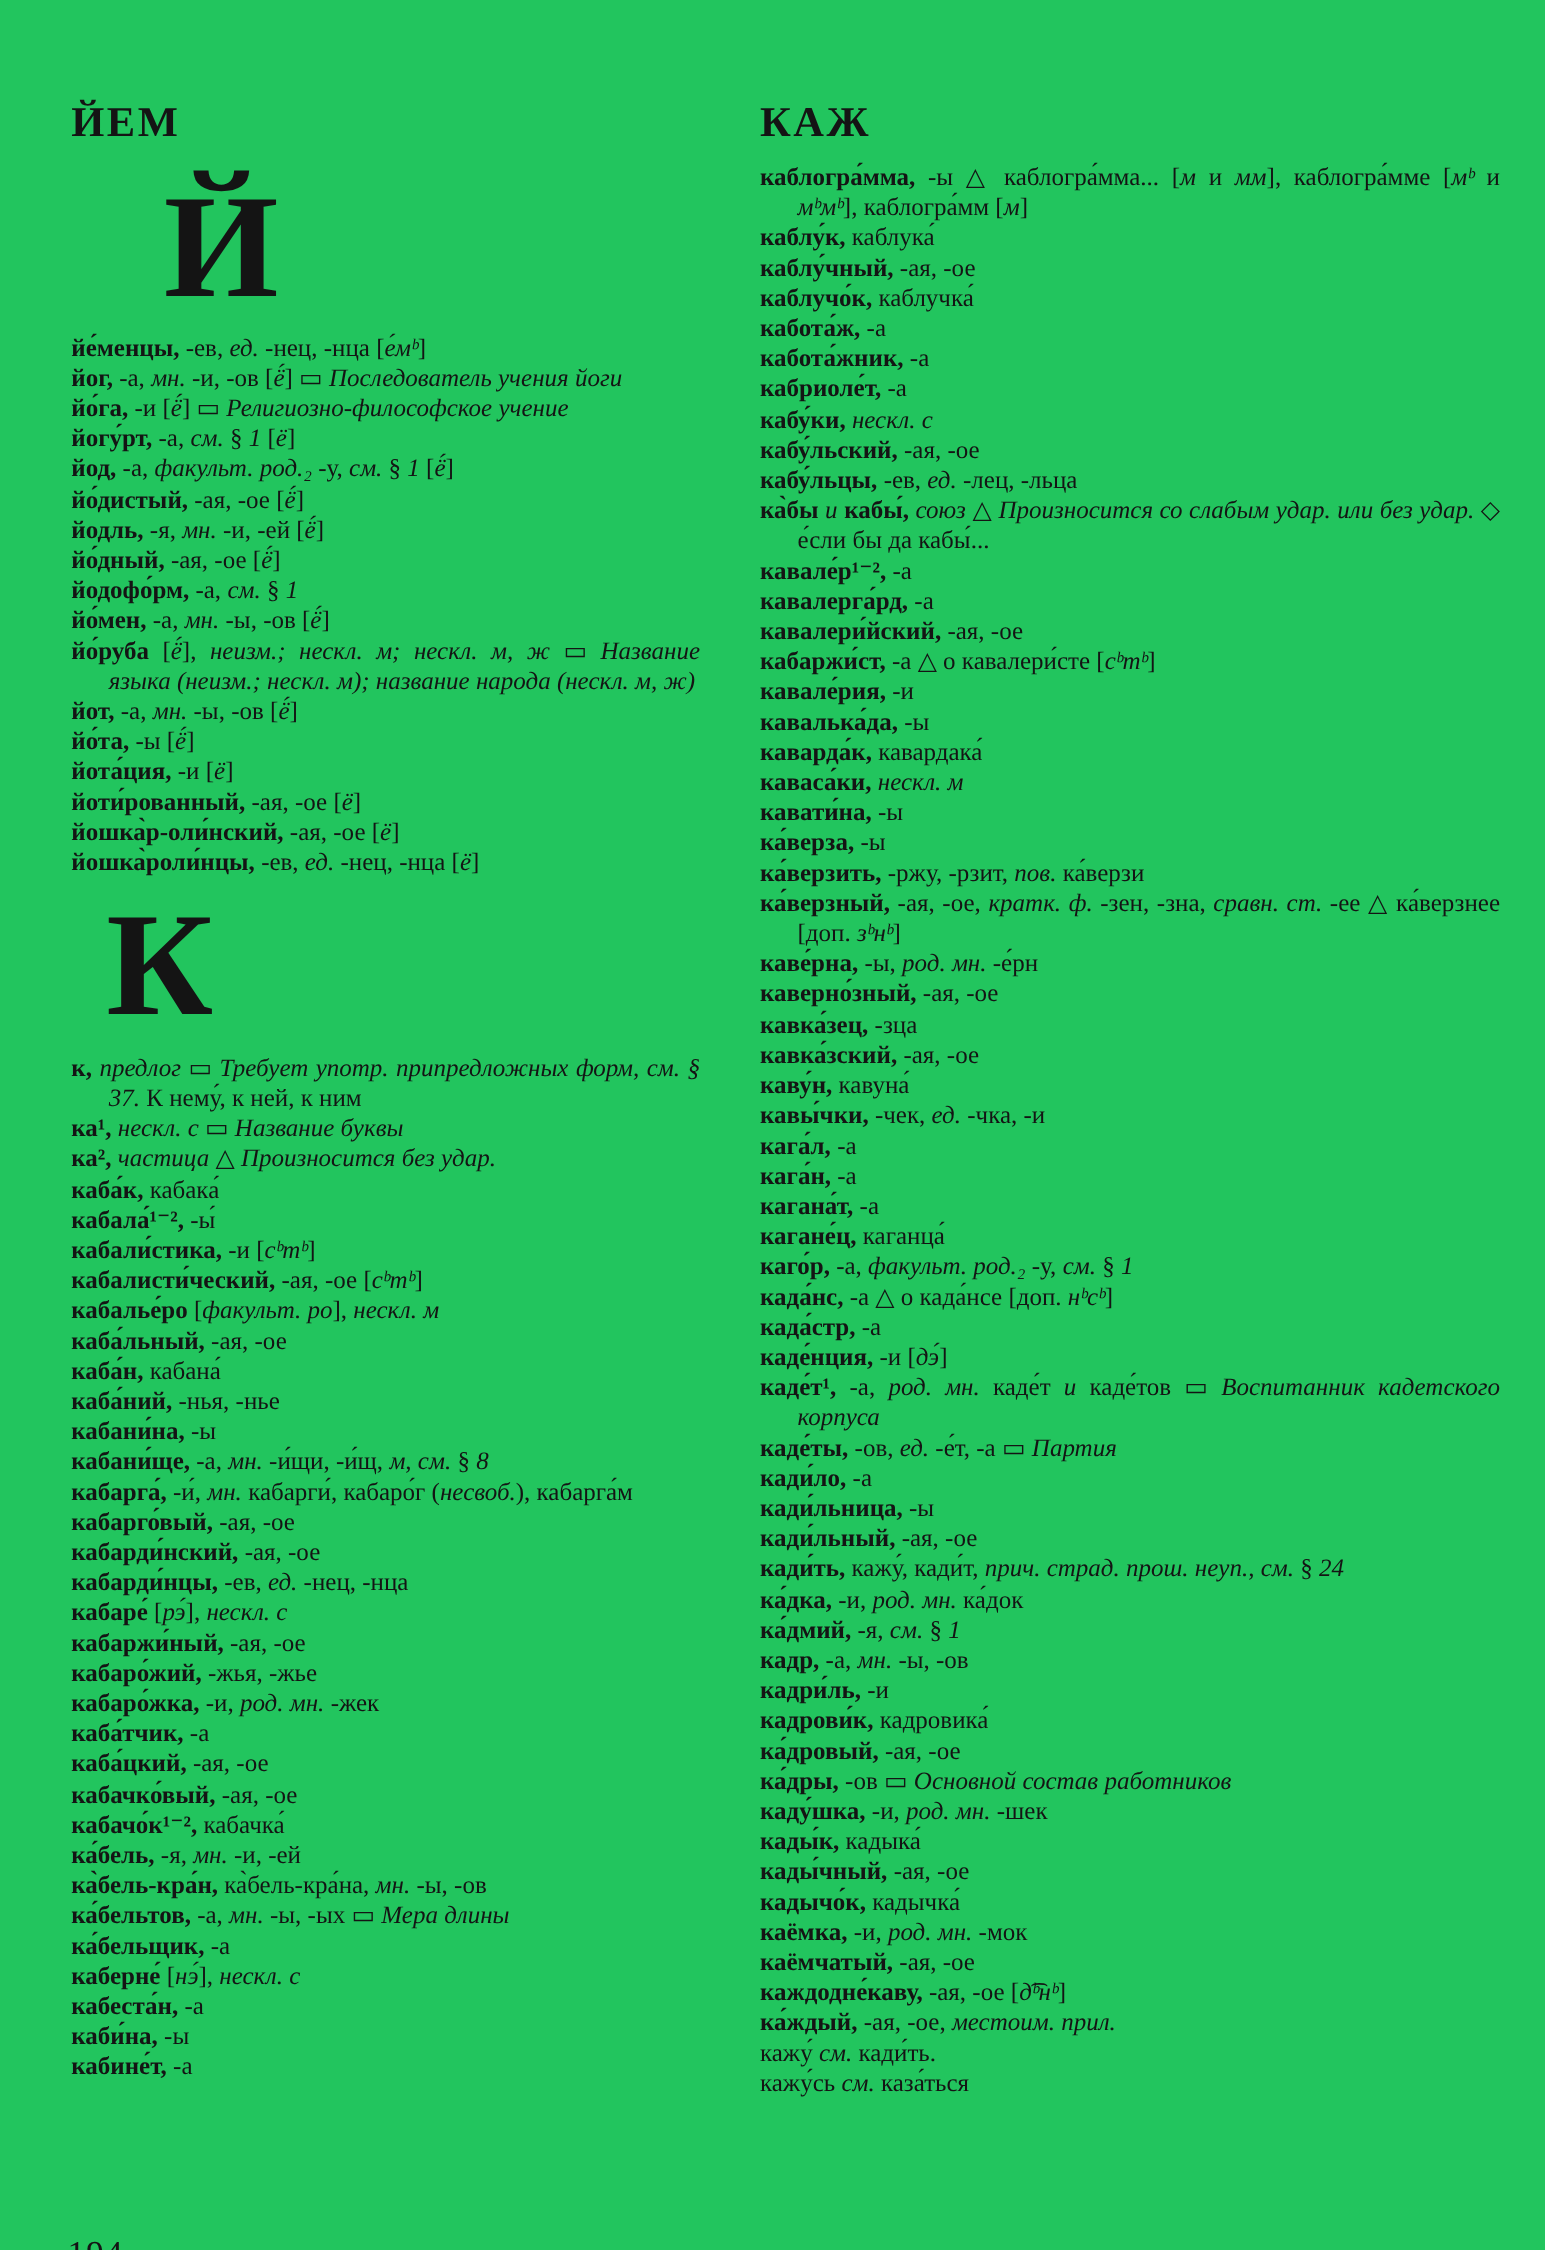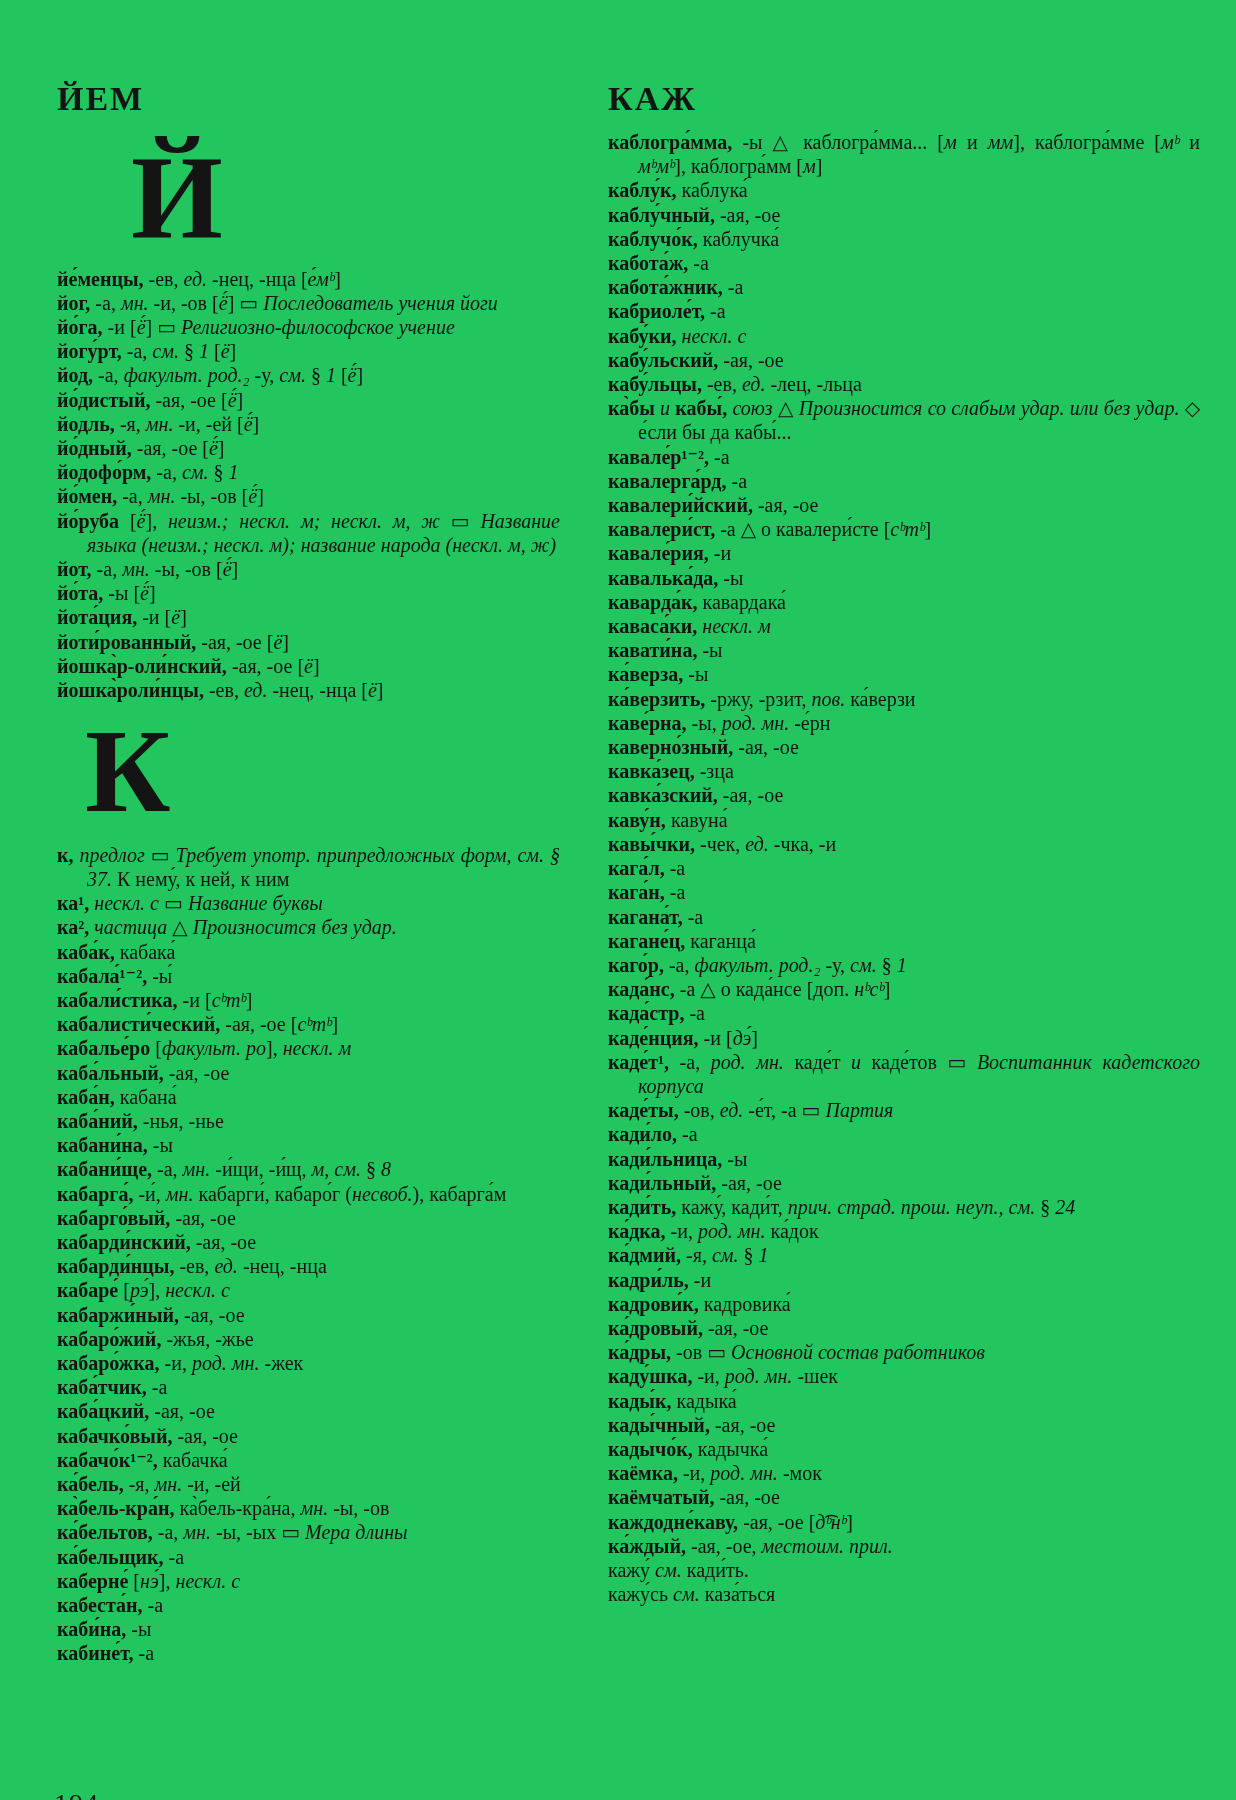--- a/index.html
+++ b/index.html
@@ -109,28 +109,29 @@
         <div class="entry"><span class="s-b">кабота́ж,</span><span> -а</span></div>
         <div class="entry"><span class="s-b">кабота́жник,</span><span> -а</span></div>
         <div class="entry"><span class="s-b">кабриоле́т,</span><span> -а</span></div>
         <div class="entry"><span class="s-b">кабу́ки,</span><span> </span><span class="s-i">нескл. с</span></div>
         <div class="entry"><span class="s-b">кабу́льский,</span><span> -ая, -ое</span></div>
         <div class="entry"><span class="s-b">кабу́льцы,</span><span> -ев, </span><span class="s-i">ед.</span><span> -лец, -льца</span></div>
         <div class="entry"><span class="s-b">ка̀бы</span><span> </span><span class="s-i">и</span><span> </span><span class="s-b">кабы́,</span><span> </span><span class="s-i">союз</span><span> △ </span><span class="s-i">Произносится со слабым удар. или без удар.</span><span> ◇ е́сли бы да кабы́...</span></div>
         <div class="entry"><span class="s-b">кавале́р¹⁻²,</span><span> -а</span></div>
         <div class="entry"><span class="s-b">кавалерга́рд,</span><span> -а</span></div>
         <div class="entry"><span class="s-b">кавалери́йский,</span><span> -ая, -ое</span></div>
-        <div class="entry"><span class="s-b">кавалери́ст,</span><span> -а △ о кавалери́сте [</span><span class="s-i">сᵇтᵇ</span><span>]</span></div>
+        <div class="entry"><span class="s-b">кабаржи́ст,</span><span> -а △ о кавалери́сте [</span><span class="s-i">сᵇтᵇ</span><span>]</span></div>
         <div class="entry"><span class="s-b">кавале́рия,</span><span> -и</span></div>
         <div class="entry"><span class="s-b">кавалька́да,</span><span> -ы</span></div>
         <div class="entry"><span class="s-b">каварда́к,</span><span> кавардака́</span></div>
         <div class="entry"><span class="s-b">каваса́ки,</span><span> </span><span class="s-i">нескл. м</span></div>
         <div class="entry"><span class="s-b">кавати́на,</span><span> -ы</span></div>
         <div class="entry"><span class="s-b">ка́верза,</span><span> -ы</span></div>
         <div class="entry"><span class="s-b">ка́верзить,</span><span> -ржу, -рзит, </span><span class="s-i">пов.</span><span> ка́верзи</span></div>
+        <div class="entry"><span class="s-b">ка́верзный,</span><span> -ая, -ое, </span><span class="s-i">кратк. ф.</span><span> -зен, -зна, </span><span class="s-i">сравн. ст.</span><span> -ее △ ка́верзнее [доп. </span><span class="s-i">зᵇнᵇ</span><span>]</span></div>
         <div class="entry"><span class="s-b">каве́рна,</span><span> -ы, </span><span class="s-i">род. мн.</span><span> -е́рн</span></div>
         <div class="entry"><span class="s-b">каверно́зный,</span><span> -ая, -ое</span></div>
         <div class="entry"><span class="s-b">кавка́зец,</span><span> -зца</span></div>
         <div class="entry"><span class="s-b">кавка́зский,</span><span> -ая, -ое</span></div>
         <div class="entry"><span class="s-b">каву́н,</span><span> кавуна́</span></div>
         <div class="entry"><span class="s-b">кавы́чки,</span><span> -чек, </span><span class="s-i">ед.</span><span> -чка, -и</span></div>
         <div class="entry"><span class="s-b">кага́л,</span><span> -а</span></div>
         <div class="entry"><span class="s-b">кага́н,</span><span> -а</span></div>
         <div class="entry"><span class="s-b">кагана́т,</span><span> -а</span></div>
         <div class="entry"><span class="s-b">кагане́ц,</span><span> каганца́</span></div>
@@ -139,20 +140,21 @@
         <div class="entry"><span class="s-b">када́стр,</span><span> -а</span></div>
         <div class="entry"><span class="s-b">каде́нция,</span><span> -и [</span><span class="s-i">дэ́</span><span>]</span></div>
         <div class="entry"><span class="s-b">каде́т¹,</span><span> -а, </span><span class="s-i">род. мн.</span><span> каде́т </span><span class="s-i">и</span><span> каде́тов ▭ </span><span class="s-i">Воспитанник кадетского корпуса</span></div>
         <div class="entry"><span class="s-b">каде́ты,</span><span> -ов, </span><span class="s-i">ед.</span><span> -е́т, -а ▭ </span><span class="s-i">Партия</span></div>
         <div class="entry"><span class="s-b">кади́ло,</span><span> -а</span></div>
         <div class="entry"><span class="s-b">кади́льница,</span><span> -ы</span></div>
         <div class="entry"><span class="s-b">кади́льный,</span><span> -ая, -ое</span></div>
         <div class="entry"><span class="s-b">кади́ть,</span><span> кажу́, кади́т, </span><span class="s-i">прич. страд. прош. неуп., см.</span><span> § </span><span class="s-i">24</span></div>
         <div class="entry"><span class="s-b">ка́дка,</span><span> -и, </span><span class="s-i">род. мн.</span><span> ка́док</span></div>
         <div class="entry"><span class="s-b">ка́дмий,</span><span> -я, </span><span class="s-i">см.</span><span> § </span><span class="s-i">1</span></div>
+        <div class="entry"><span class="s-b">кадр,</span><span> -а, </span><span class="s-i">мн.</span><span> -ы, -ов</span></div>
         <div class="entry"><span class="s-b">кадри́ль,</span><span> -и</span></div>
         <div class="entry"><span class="s-b">кадрови́к,</span><span> кадровика́</span></div>
         <div class="entry"><span class="s-b">ка́дровый,</span><span> -ая, -ое</span></div>
         <div class="entry"><span class="s-b">ка́дры,</span><span> -ов ▭ </span><span class="s-i">Основной состав работников</span></div>
         <div class="entry"><span class="s-b">каду́шка,</span><span> -и, </span><span class="s-i">род. мн.</span><span> -шек</span></div>
         <div class="entry"><span class="s-b">кады́к,</span><span> кадыка́</span></div>
         <div class="entry"><span class="s-b">кады́чный,</span><span> -ая, -ое</span></div>
         <div class="entry"><span class="s-b">кадычо́к,</span><span> кадычка́</span></div>
         <div class="entry"><span class="s-b">каёмка,</span><span> -и, </span><span class="s-i">род. мн.</span><span> -мок</span></div>
         <div class="entry"><span class="s-b">каёмчатый,</span><span> -ая, -ое</span></div>

